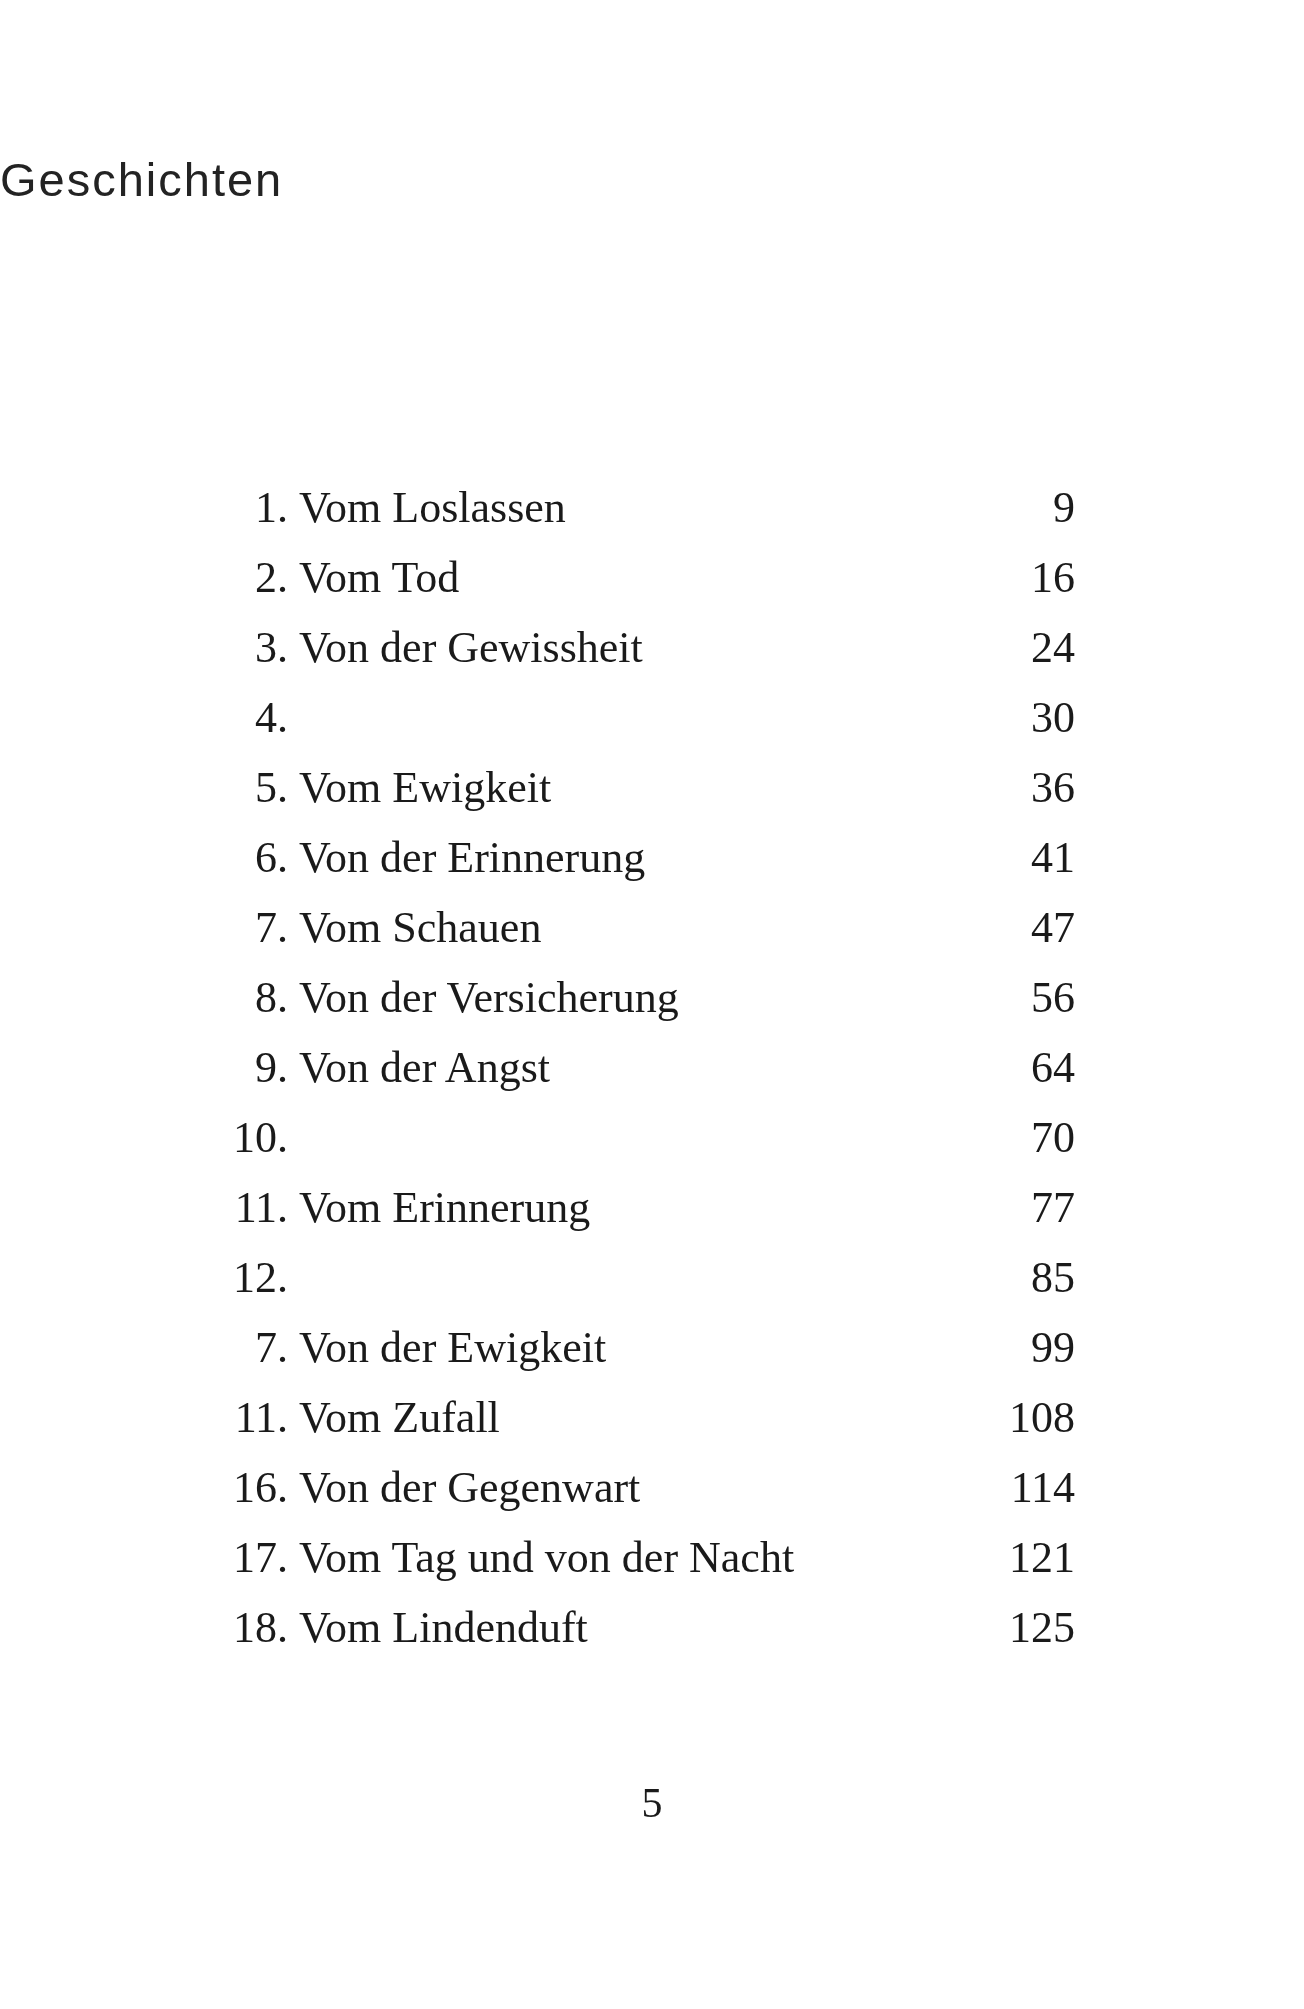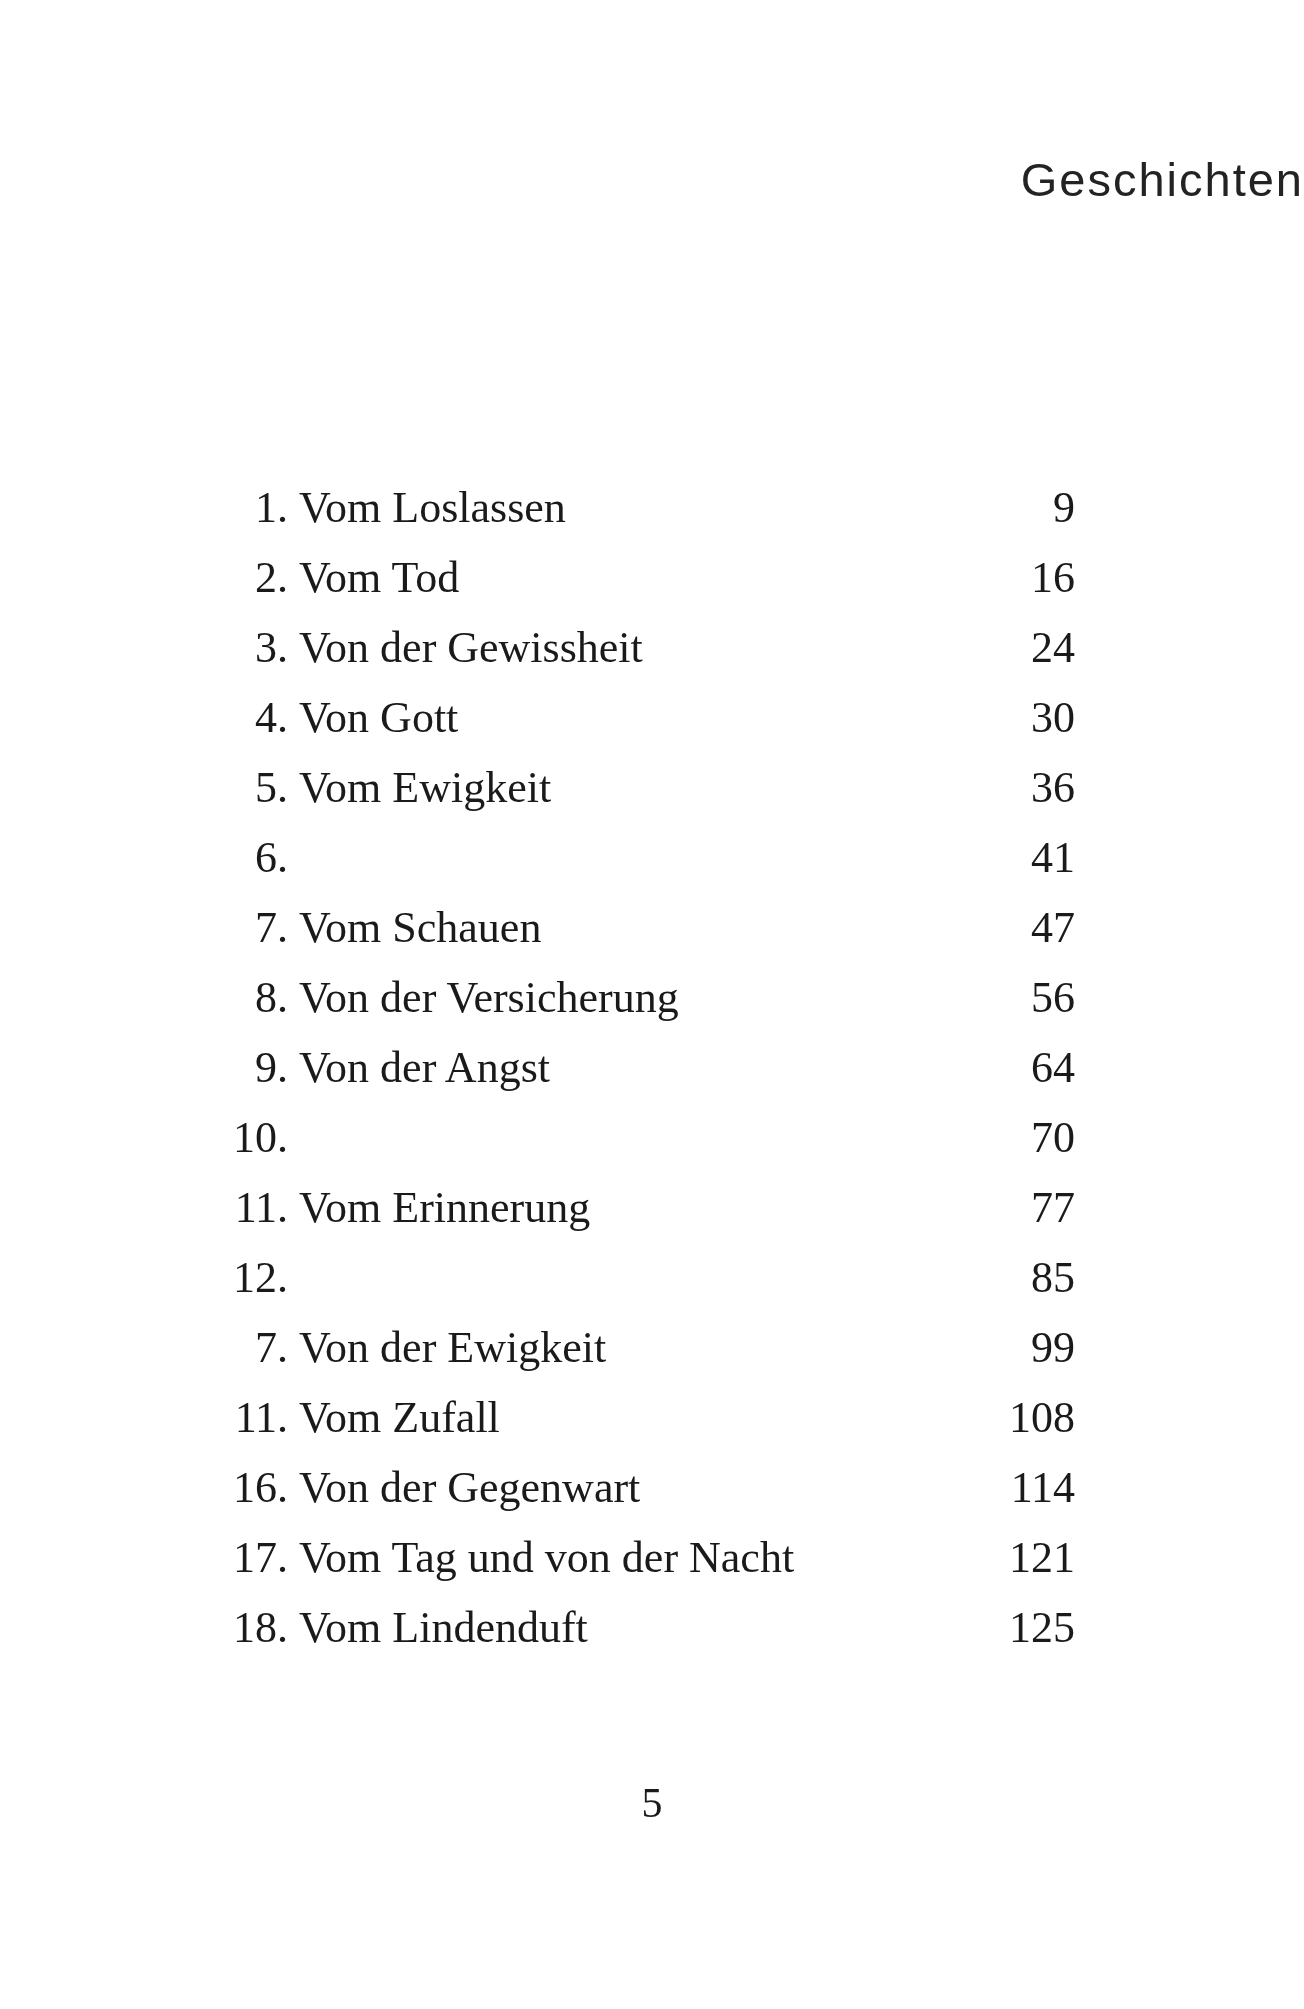--- a/index.html
+++ b/index.html
@@ -12,21 +12,21 @@
     width: 1304px;
     height: 2009px;
     background: #ffffff;
     overflow: hidden;
   }
   .book-title {
     position: absolute;
     top: 152px;
     left: 0;
     width: 100%;
-    text-align: right;
+    text-align: left;
     font-family: "Liberation Sans", "DejaVu Sans", sans-serif;
     font-size: 47px;
     font-weight: 400;
     letter-spacing: 2px;
     color: #232323;
   }
   .toc {
     position: absolute;
     left: 195px;
     top: 473px;
@@ -87,32 +87,32 @@
       </div>
 
       <div class="toc-row">
         <span class="toc-num">3.</span>
         <span class="toc-title">Von der Gewissheit</span>
         <span class="toc-page">24</span>
       </div>
 
       <div class="toc-row">
         <span class="toc-num">4.</span>
-        <span class="toc-title">Von Gott</span>
         <span class="toc-page">30</span>
       </div>
 
       <div class="toc-row">
         <span class="toc-num">5.</span>
         <span class="toc-title">Vom Ewigkeit</span>
         <span class="toc-page">36</span>
       </div>
 
       <div class="toc-row">
         <span class="toc-num">6.</span>
+        <span class="toc-title">Von der Erinnerung</span>
         <span class="toc-page">41</span>
       </div>
 
       <div class="toc-row">
         <span class="toc-num">7.</span>
         <span class="toc-title">Vom Schauen</span>
         <span class="toc-page">47</span>
       </div>
 
       <div class="toc-row">

